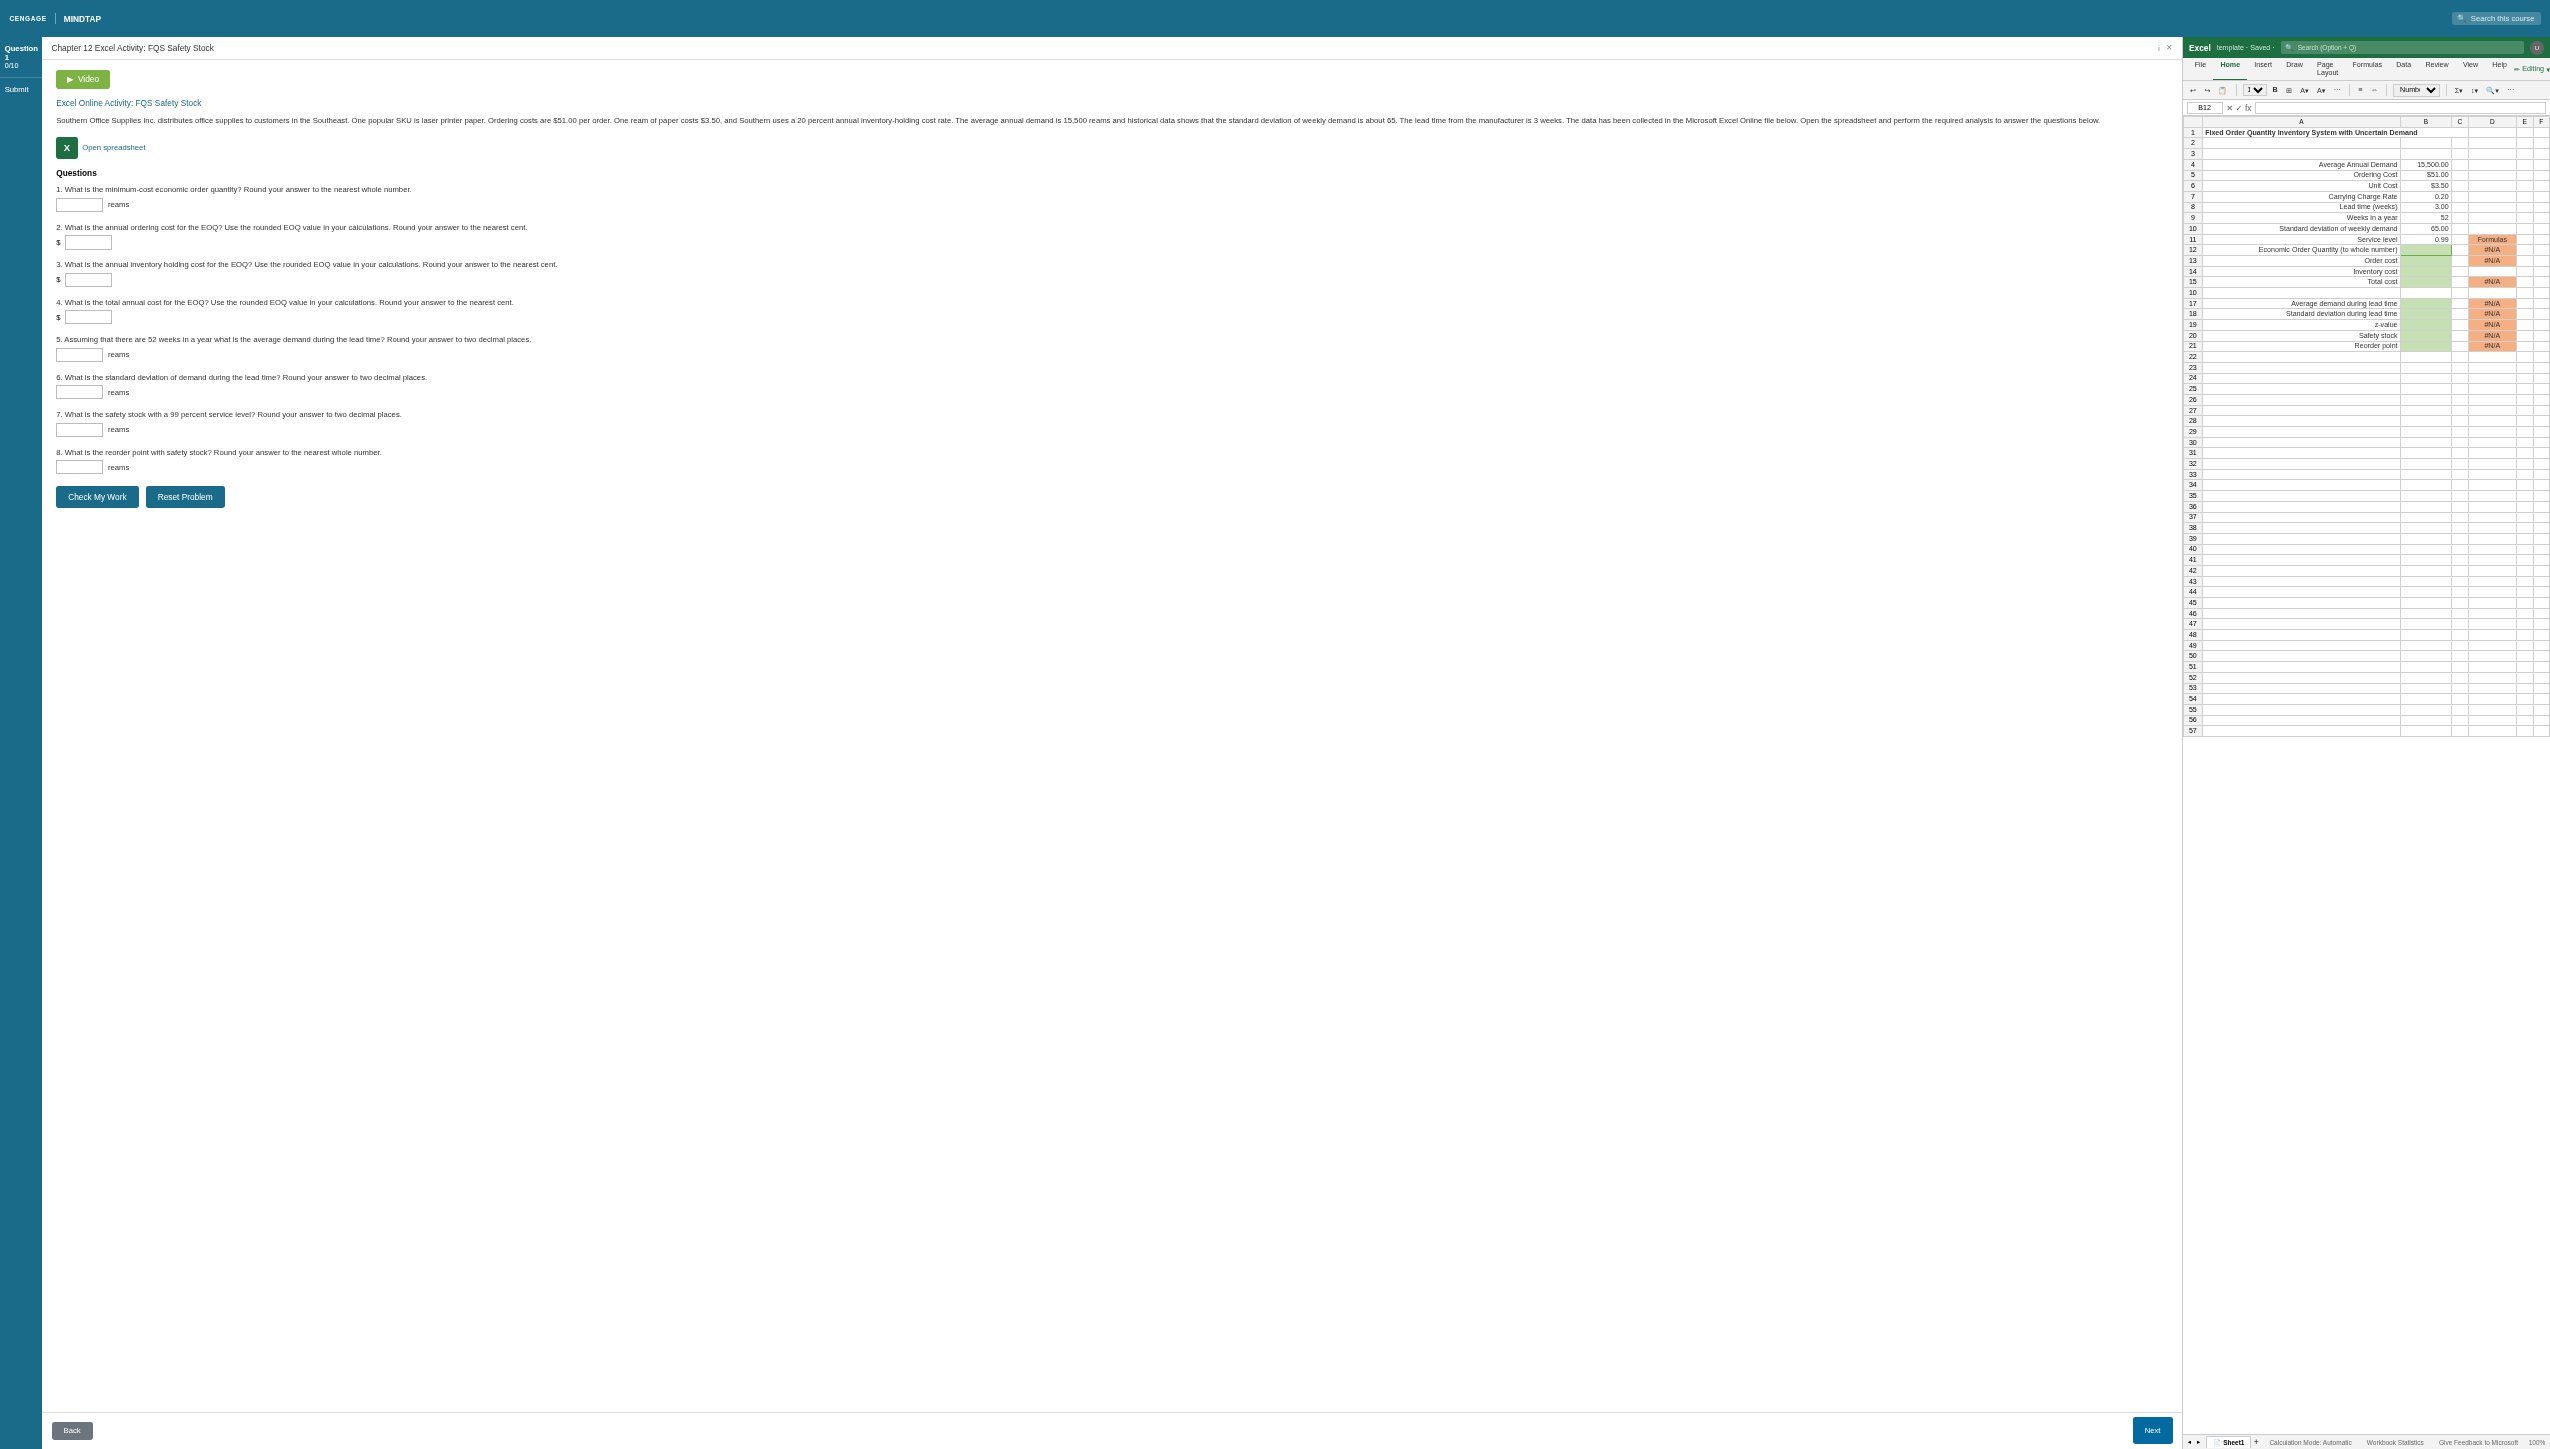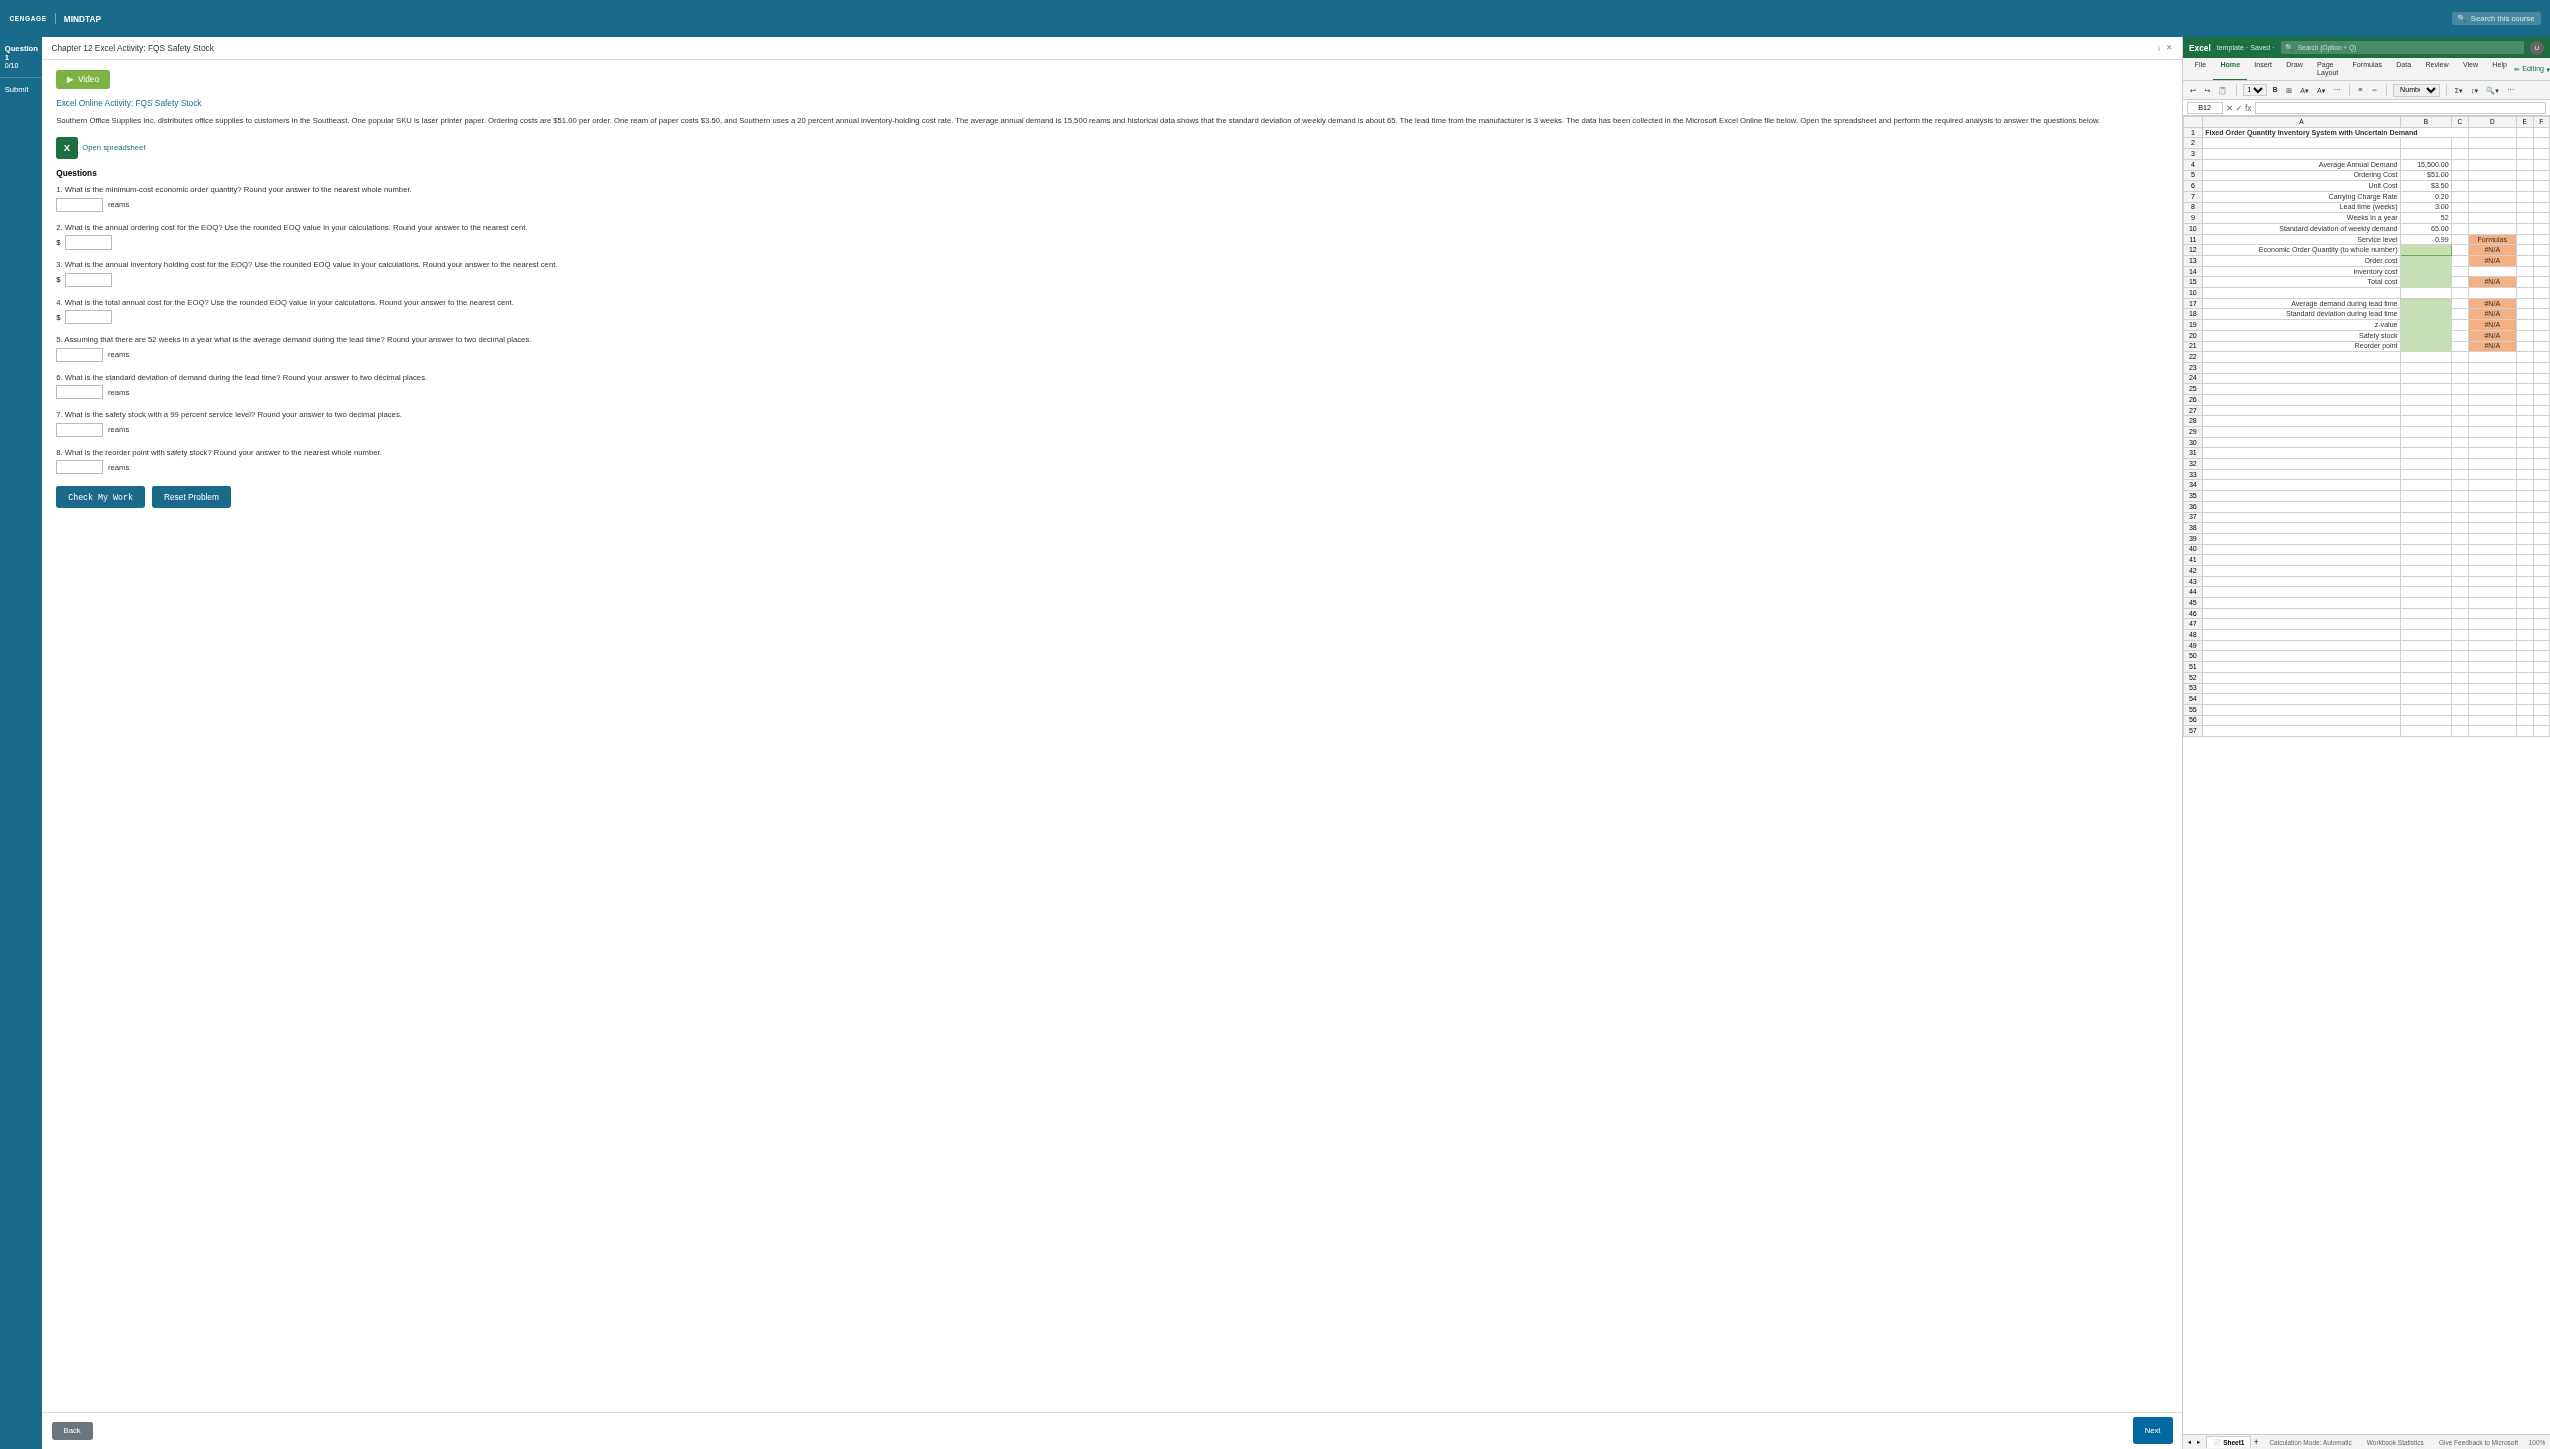--- a/index.html
+++ b/index.html
@@ -52,21 +52,21 @@
     .questions-title { font-size: 8.3px; font-weight: bold; margin-bottom: 7.1px; }
     .question-block { margin-bottom: 10.7px; }
     .question-text { font-size: 7.7px; color: #333; margin-bottom: 3.6px; }
     .input-row { display: flex; align-items: center; gap: 4.7px; }
     .dollar-prefix { font-size: 7.7px; }
     .answer-input { width: 47px; height: 14.2px; border: 0.6px solid #bbb; padding: 1.2px 2.4px; font-size: 7.7px; }
     .unit-label { font-size: 7.7px; color: #333; }
 
     
     .bottom-buttons { display: flex; gap: 7.1px; margin-top: 12px; margin-bottom: 9.5px; }
-    .btn-check { background: #1a6b8a; color: white; border: none; padding: 6px 12px; border-radius: 2.4px; font-size: 8.3px; cursor: pointer; font-family: Liberation Mono, monospace; }
+    .btn-check { background: #1a6b8a; color: white; border: none; padding: 6px 12px; border-radius: 2.4px; font-size: 8.3px; cursor: pointer; }
     .btn-reset { background: #1a6b8a; color: white; border: none; padding: 6px 12px; border-radius: 2.4px; font-size: 8.3px; cursor: pointer; }
 
     
     .nav-bar { display: flex; align-items: center; justify-content: space-between; padding: 4.7px 9.5px; border-top: 0.6px solid #ddd; background: #fff; }
     .btn-back { background: #6c757d; color: white; border: none; padding: 4.7px 12px; border-radius: 2.4px; font-size: 7.7px; cursor: pointer; }
     .btn-next { background: #0369a1; color: white; border: none; padding: 9px 12px; border-radius: 2.4px; font-size: 7.7px; cursor: pointer; }
 
     
     .excel-panel { width: 368px; flex-shrink: 0; display: flex; flex-direction: column; border-left: 0.6px solid #ccc; background: #fff; font-size: 7.1px; }
 

